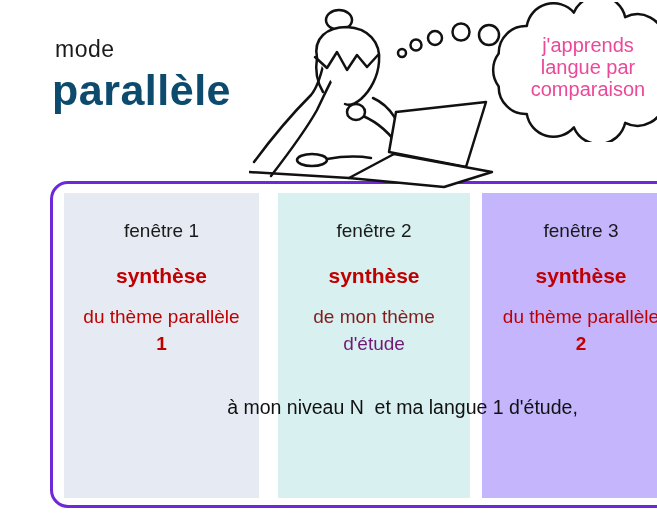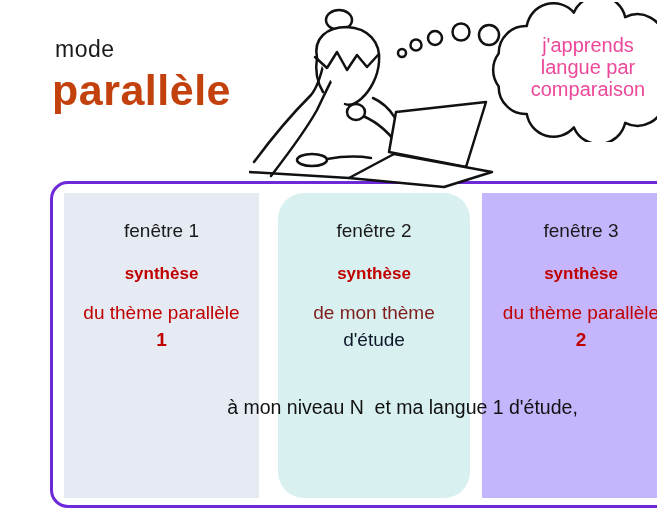--- a/index.html
+++ b/index.html
@@ -28,45 +28,45 @@
   .panel {
     position:absolute; left:6px; top:181px; width:641px; height:327px;
     box-sizing:border-box; border:3px solid #6d28d9; border-radius:18px;
     background:#ffffff; z-index:1;
   }
   .window-col {
     position:absolute; top:9px; height:305px; z-index:1;
     text-align:center;
   }
   .col-1 { left:11px;  width:195px; }
-  .col-2 { left:225px; width:192px;border-radius:26px; }
+  .col-2 { left:225px; width:192px; }
   .col-3 { left:429px; width:198px; }
   .win-title {
     margin:27px 0 0 0; font-size:19px; color:#1a1a1a;
   }
   .win-synthese {
-    margin:22px 0 0 0; font-size:17px; font-weight:700;
+    margin:22px 0 0 0; font-size:21px; font-weight:700;
   }
   .win-detail1 { margin:17px 0 0 0; font-size:19px; line-height:24px;text-align:center; }
   .win-detail2 { margin:3px 0 0 0;  font-size:19px; line-height:24px; }
   .bold { font-weight:700; }
   .panel-footer-line1, .panel-footer-line2 {
     position:absolute; left:0; width:100%; z-index:4;
     text-align:center; font-size:19.5px; color:#111; white-space:pre-wrap;
   }
   .panel-footer-line1 { top:212px;padding-left:32px; }
   .panel-footer-line2 { top:252px; }
 </style>
 </head>
 <body>
 
 <div class="stage">
 
   <div class="mode-label">mode</div>
-  <div class="mode-value" style="color: #c2410c;">parallèle</div>
+  <div class="mode-value" style="color: #0c4a6e;">parallèle</div>
 
   <svg class="person-svg" width="255" height="190" viewBox="0 0 255 190">
     <g fill="none" stroke="#111" stroke-width="2.5" stroke-linecap="round" stroke-linejoin="round">
 
       <path d="M 0,172 L 100,178"></path>
       <ellipse cx="63" cy="160" rx="15" ry="6" fill="#fff"></ellipse>
       <path d="M 78,159 C 95,156 110,156 122,158"></path>
 
       <path d="M 5,162 C 25,135 45,112 62,95 C 68,88 72,75 75,62" fill="#fff"></path>
       <path d="M 22,176 C 42,150 58,128 68,110 C 74,98 80,84 86,74"></path>
@@ -124,21 +124,21 @@
       <div class="win-title">fenêtre 1</div>
       <div class="win-synthese" style="color: rgb(192, 0, 0);">synthèse</div>
       <div class="win-detail1" style="color: rgb(192, 0, 0);">du thème parallèle</div>
       <div class="win-detail2 bold" style="color: rgb(192, 0, 0);">1</div>
     </div>
 
     <div class="window-col col-2" style="background: rgb(216, 240, 240);">
       <div class="win-title">fenêtre 2</div>
       <div class="win-synthese" style="color: rgb(192, 0, 0);">synthèse</div>
       <div class="win-detail1" style="color: #7f1d1d;">de mon thème</div>
-      <div class="win-detail2" style="color: #0f172a;">d'étude</div>
+      <div class="win-detail2" style="color: #701a75;">d'étude</div>
     </div>
 
     <div class="window-col col-3" style="background: #c4b5fd;">
       <div class="win-title">fenêtre 3</div>
       <div class="win-synthese" style="color: rgb(192, 0, 0);">synthèse</div>
       <div class="win-detail1" style="color: rgb(192, 0, 0);">du thème parallèle</div>
       <div class="win-detail2 bold" style="color: rgb(192, 0, 0);">2</div>
     </div>
 
     <div class="panel-footer-line1">à mon niveau N  et ma langue 1 d'étude,</div>

